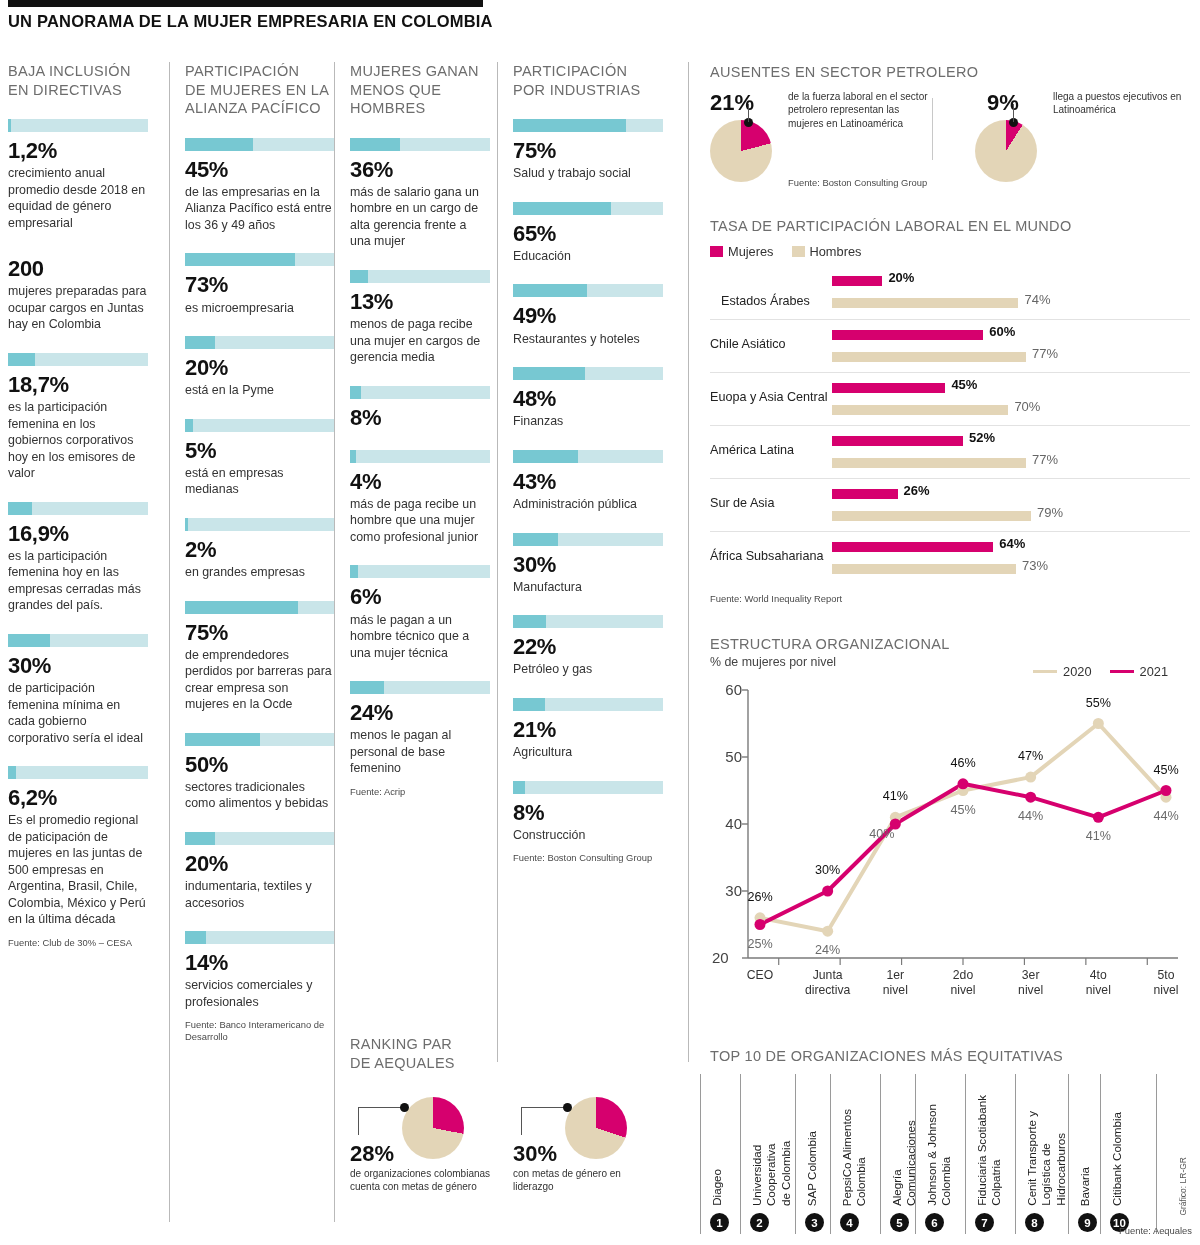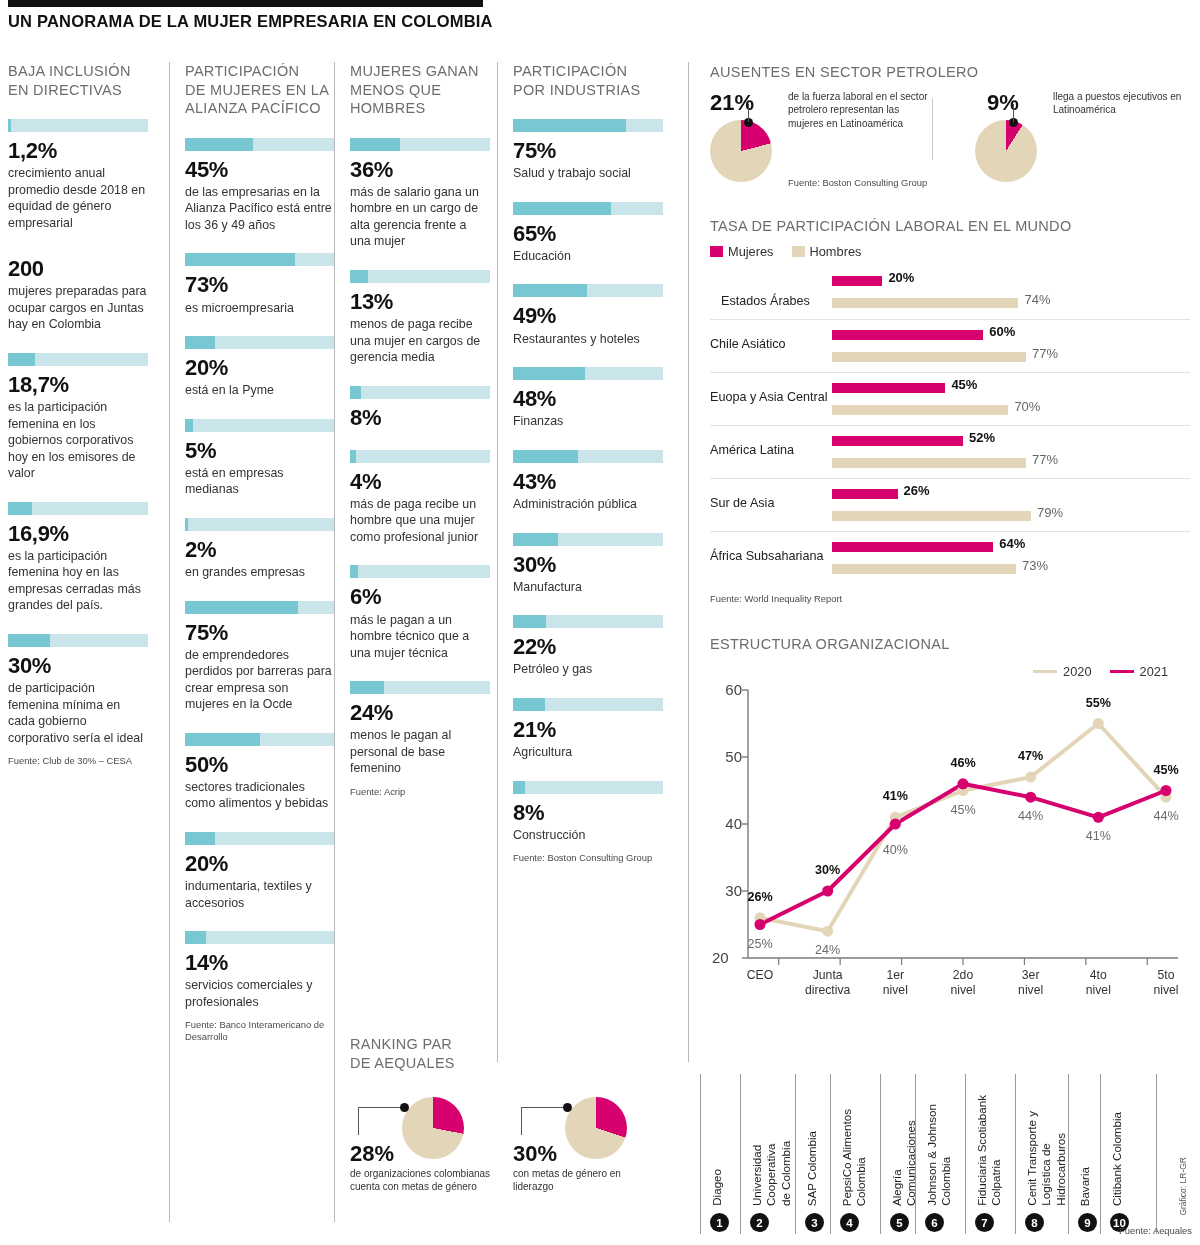--- a/index.html
+++ b/index.html
@@ -64,21 +64,21 @@
   .wrow + .wrow { border-top:1px solid #e2e2e2; }
   .wlabel { font-size:12.6px;color:#222; }
   .wbar { height:10px; }
   .wbar.f { background:#d6006e; }
   .wbar.m { background:#e3d5b7; }
   .wval { font-size:13px; font-weight:bold; color:#111; }
   .wval.m { font-weight:normal; color:#666; font-size:13px; }
 
   
   .axis-lbl { font-size:12.5px; color:#555; }
-  .pt-lbl-b { font-size:12.6px; font-weight:bold; color:#111; }
+  .pt-lbl-b { font-size:12.6px; font-weight:normal; color:#111; }
   .pt-lbl-g { font-size:12.6px; font-weight:normal; color:#6b6b6b; }
   .xcat { font-size:12.2px; color:#333; text-align:center; line-height:1.2; }
   .t10item { position:absolute; bottom:0; }
   .t10name {
     writing-mode: vertical-rl; transform: rotate(180deg);
     font-size:11.6px; color:#222; line-height:1.25; white-space:pre-line;
   }
   .t10num {
     width:19px;height:19px;border-radius:50%;background:#111;color:#fff;
     font-size:11.5px;font-weight:bold;display:flex;align-items:center;justify-content:center;
@@ -123,20 +123,27 @@
           </div>
           <div class="num">16,9%</div>
           <div class="desc">es la participación femenina hoy en las empresas cerradas más grandes del país.</div>
         </div>
         <div class="stat">
           <div class="bar">
             <i style="width: 30%;"></i>
           </div>
           <div class="num">30%</div>
           <div class="desc">de participación femenina mínima en cada gobierno corporativo sería el ideal</div>
+        </div>
+        <div class="stat">
+          <div class="bar">
+            <i style="width: 6%;"></i>
+          </div>
+          <div class="num">6,2%</div>
+          <div class="desc">Es el promedio regional de paticipación de mujeres en las juntas de 500 empresas en Argentina, Brasil, Chile, Colombia, México y Perú en la última década</div>
         </div>
       </div>
       <div class="src">Fuente: Club de 30% – CESA</div>
     </div>
     <div class="col" style="left: 185px; width: 150px; top: 62px;">
       <div class="sect-title">PARTICIPACIÓN<br>DE MUJERES EN LA<br>ALIANZA PACÍFICO</div>
       <div style="margin-top: 14px;">
         <div class="stat">
           <div class="bar">
             <i style="width: 45%;"></i>
@@ -406,20 +413,21 @@
           <div class="wbar f" style="position: absolute; left: 122px; top: 10px; width: 161.28px;"></div>
           <div class="wval" style="position: absolute; left: 289.28px; top: 4px;">64%</div>
           <div class="wbar m" style="position: absolute; left: 122px; top: 32px; width: 183.96px;"></div>
           <div class="wval m" style="position: absolute; left: 311.96px; top: 26px;">73%</div>
         </div>
       </div>
       <div class="src">Fuente: World Inequality Report</div>
     </div>
     <div style="position: absolute; left: 710px; top: 636px; width: 482px; height: 390px;">
       <div class="rtitle">ESTRUCTURA ORGANIZACIONAL</div>
+      <div class="rsub" style="margin-top: 3px;">% de mujeres por nivel</div>
       <div style="position: absolute; right: 6px; top: 26px;"><span style="display: inline-block; width: 24px; height: 3px; background: rgb(227, 213, 183); vertical-align: 3px; margin-right: 6px;"></span><span class="legend-lbl">2020</span><span style="display: inline-block; width: 24px; height: 3px; background: rgb(214, 0, 110); vertical-align: 3px; margin-right: 6px;"></span><span class="legend-lbl">2021</span></div>
       <svg width="482" height="360" style="position: absolute; left: 0px; top: 0px;">
         <line x1="38" y1="54" x2="38" y2="322" stroke="#7a7a7a" stroke-width="1.4"></line>
         <line x1="32" y1="322" x2="38" y2="322" stroke="#7a7a7a" stroke-width="1.4"></line>
         <line x1="32" y1="255" x2="38" y2="255" stroke="#7a7a7a" stroke-width="1.4"></line>
         <line x1="32" y1="188" x2="38" y2="188" stroke="#7a7a7a" stroke-width="1.4"></line>
         <line x1="32" y1="121" x2="38" y2="121" stroke="#7a7a7a" stroke-width="1.4"></line>
         <line x1="32" y1="54" x2="38" y2="54" stroke="#7a7a7a" stroke-width="1.4"></line>
         <line x1="38" y1="322" x2="468" y2="322" stroke="#7a7a7a" stroke-width="1.4"></line>
         <line x1="68.71428571428572" y1="322" x2="68.71428571428572" y2="329" stroke="#7a7a7a" stroke-width="1.2"></line>
@@ -456,31 +464,32 @@
       <div class="xcat" style="position: absolute; left: 153.333px; top: 332px; width: 64px;">1er<br>nivel</div>
       <div class="xcat" style="position: absolute; left: 221px; top: 332px; width: 64px;">2do<br>nivel</div>
       <div class="xcat" style="position: absolute; left: 288.667px; top: 332px; width: 64px;">3er<br>nivel</div>
       <div class="xcat" style="position: absolute; left: 356.333px; top: 332px; width: 64px;">4to<br>nivel</div>
       <div class="xcat" style="position: absolute; left: 424px; top: 332px; width: 64px;">5to<br>nivel</div>
       <div class="pt-lbl-b" style="position: absolute; left: 24px; top: 253.8px; width: 52px; text-align: center;">26%</div>
       <div class="pt-lbl-g" style="position: absolute; left: 24px; top: 300.5px; width: 52px; text-align: center;">25%</div>
       <div class="pt-lbl-b" style="position: absolute; left: 91.6667px; top: 227px; width: 52px; text-align: center;">30%</div>
       <div class="pt-lbl-g" style="position: absolute; left: 91.6667px; top: 307.2px; width: 52px; text-align: center;">24%</div>
       <div class="pt-lbl-b" style="position: absolute; left: 159.333px; top: 153.3px; width: 52px; text-align: center;">41%</div>
-      <div class="pt-lbl-g" style="position: absolute; left: 159.333px; top: 207px; width: 52px; text-align: center;">40%</div>
+      <div class="pt-lbl-g" style="position: absolute; left: 159.333px; top: 191px; width: 52px; text-align: left;">40%</div>
       <div class="pt-lbl-b" style="position: absolute; left: 227px; top: 119.8px; width: 52px; text-align: center;">46%</div>
       <div class="pt-lbl-g" style="position: absolute; left: 227px; top: 166.5px; width: 52px; text-align: center;">45%</div>
       <div class="pt-lbl-b" style="position: absolute; left: 294.667px; top: 113.1px; width: 52px; text-align: center;">47%</div>
       <div class="pt-lbl-g" style="position: absolute; left: 294.667px; top: 173.2px; width: 52px; text-align: center;">44%</div>
       <div class="pt-lbl-b" style="position: absolute; left: 362.333px; top: 59.5px; width: 52px; text-align: center;">55%</div>
       <div class="pt-lbl-g" style="position: absolute; left: 362.333px; top: 193.3px; width: 52px; text-align: center;">41%</div>
       <div class="pt-lbl-b" style="position: absolute; left: 430px; top: 126.5px; width: 52px; text-align: center;">45%</div>
       <div class="pt-lbl-g" style="position: absolute; left: 430px; top: 173.2px; width: 52px; text-align: center;">44%</div>
     </div>
     <div style="position: absolute; left: 710px; top: 1048px; width: 482px; height: 190px;">
+      <div class="rtitle">TOP 10 DE ORGANIZACIONES MÁS EQUITATIVAS</div>
       <div class="t10item" style="position: absolute; left: 0px; bottom: 6px; width: 38px; height: 150px;">
         <div class="t10name" style="position: absolute; left: 0px; bottom: 26px; max-height: 120px;">Diageo</div>
         <div class="t10num" style="position: absolute; left: 0px; bottom: 0px;">1</div>
       </div>
       <div class="t10sep" style="left: -10px; top: 26px; height: 160px;"></div>
       <div class="t10item" style="position: absolute; left: 40px; bottom: 6px; width: 52px; height: 150px;">
         <div class="t10name" style="position: absolute; left: 0px; bottom: 26px; max-height: 120px;">Universidad Cooperativa
 de Colombia</div>
         <div class="t10num" style="position: absolute; left: 0px; bottom: 0px;">2</div>
       </div>

